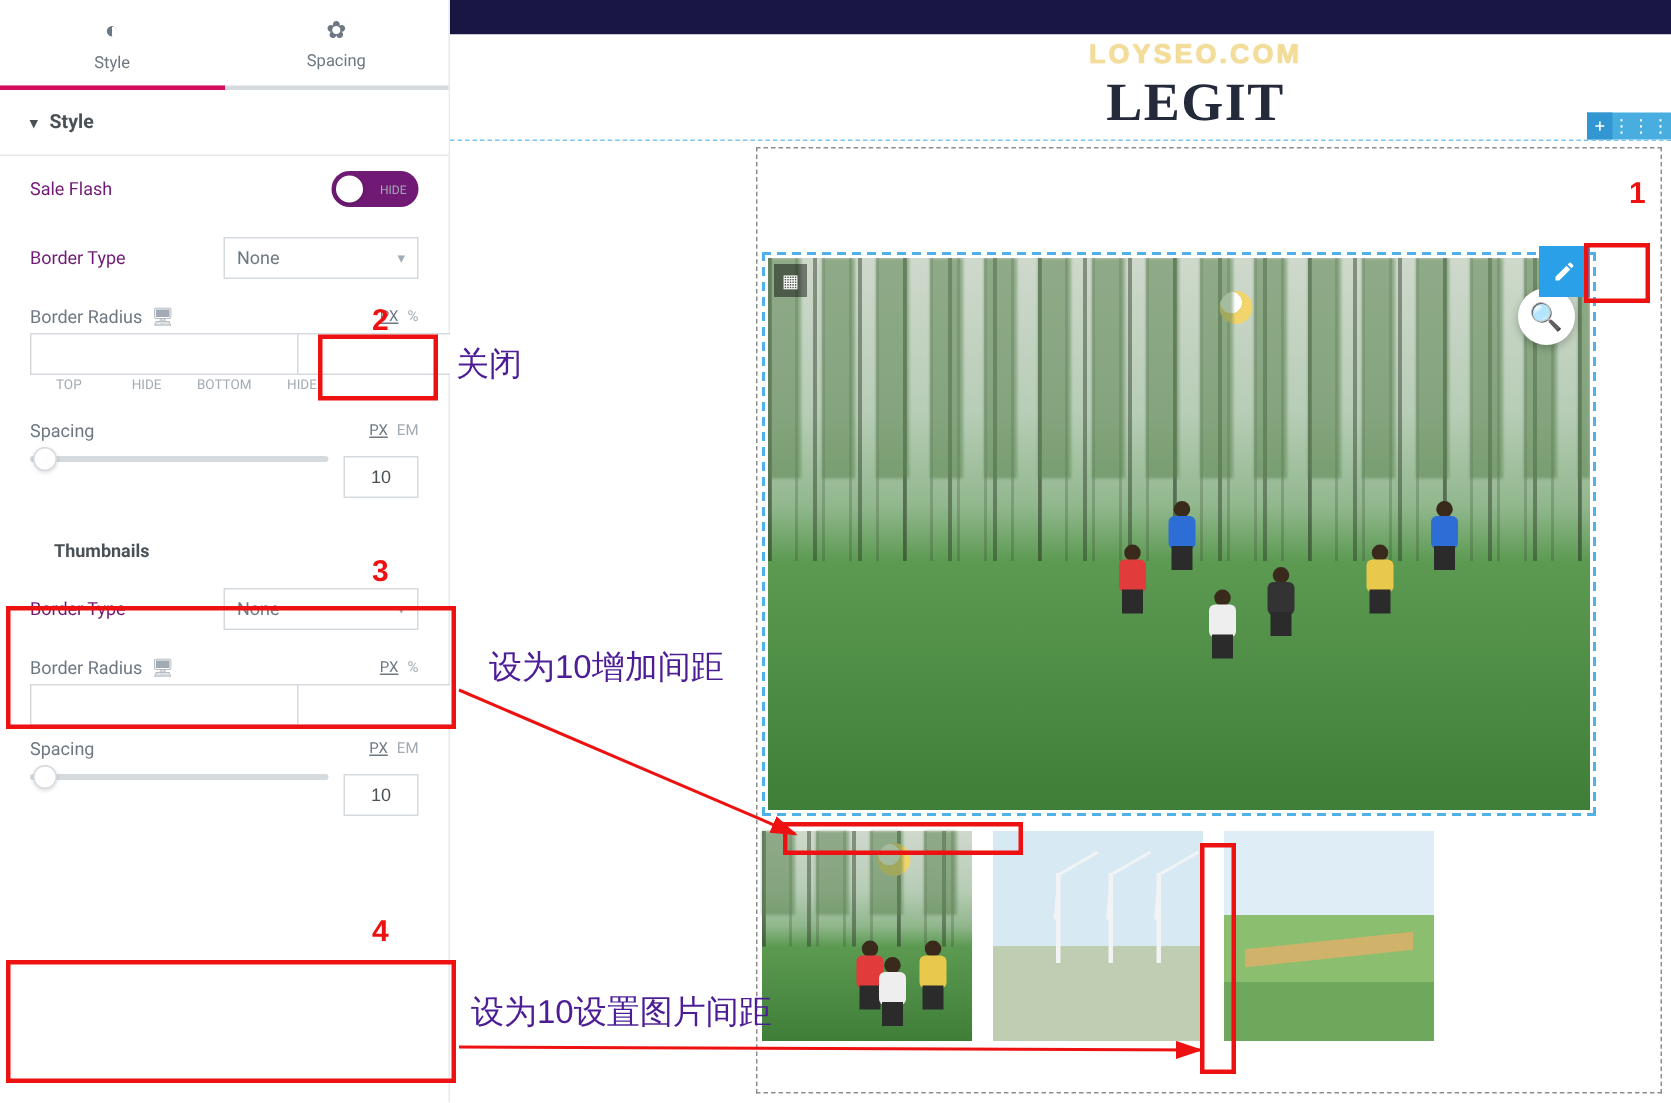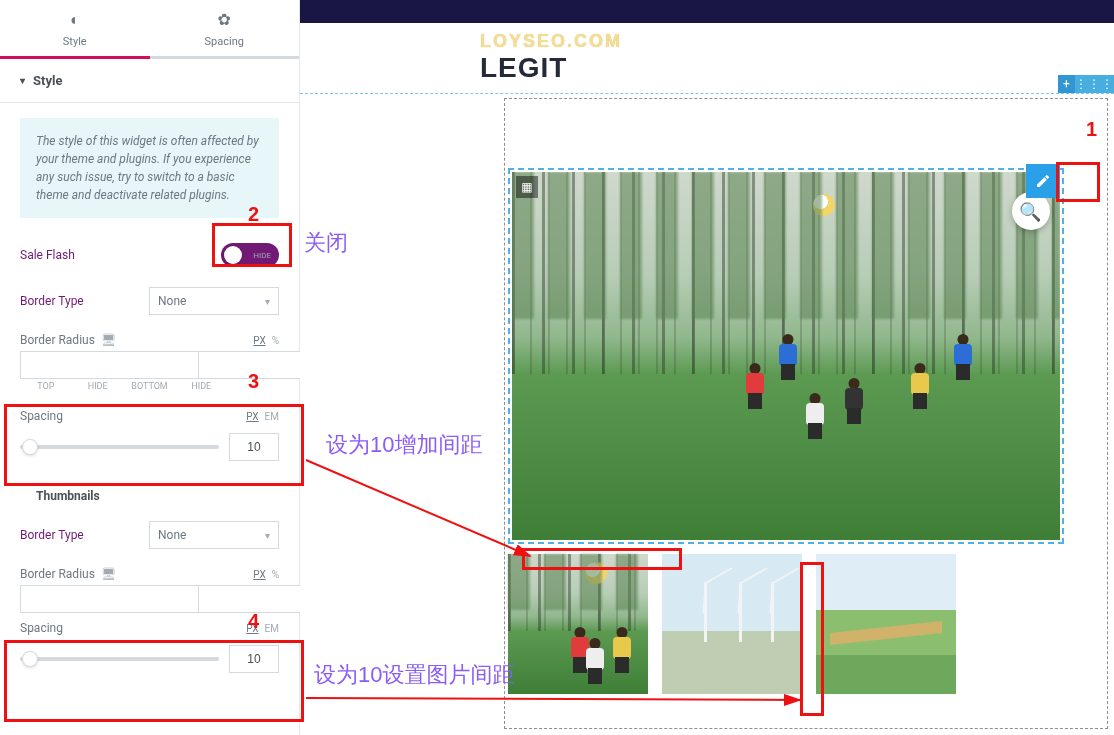--- a/index.html
+++ b/index.html
@@ -24,34 +24,34 @@
 .units { margin-left: auto; display: flex; gap: 6px; font-size: 10px; color: #a2abb3; }
 .units .active-unit { color: #6d7882; text-decoration: underline; text-align: right; }
 .device-icon { font-size: 12px; color: #a2abb3; }
 .radius-inputs { display: flex; padding: 0 20px; }
 .radius-inputs .ri { flex: 1; height: 28px; border: 1px solid #d5dadf; border-right: none; }
 .radius-inputs .ri.link { background: #d5dadf; border-right: 1px solid #d5dadf; display:flex; align-items:center; justify-content:center; color:#6d7882; }
 .radius-labels { display: flex; padding: 2px 20px 10px; font-size: 9px; color: #a2abb3; }
 .radius-labels span { flex: 1; text-align: center; }
 .slider-row { padding: 8px 20px 12px; }
 .slider-head { display: flex; align-items: center; font-size: 12px; color: #6d7882; margin-bottom: 10px; }
-.slider-wrap { display: flex; align-items: center; gap: 10px; }
+.slider-wrap { display: flex; gap: 10px; }
 .slider-track { flex: 1; height: 4px; background: #d5dadf; border-radius: 2px; position: relative; }
 .slider-thumb { position: absolute; left: 5%; top: 50%; transform: translate(-50%, -50%); width: 16px; height: 16px; background: #fff; border: 1px solid #d5dadf; border-radius: 50%; box-shadow: 0 1px 3px rgba(0,0,0,0.15); cursor: grab; }
 .slider-value { width: 50px; height: 28px; border: 1px solid #d5dadf; text-align: center; font-size: 12px; color: #495157; }
 .sub-section-title { padding: 16px 20px 8px; font-weight: 700; color: #495157; font-size: 12px; margin-left: 16px; }
 .mini-tab { position:absolute; left:300px; top:404px; width:12px; height:28px; background:#e0e1e3; border-radius:0 3px 3px 0; }
 
 
 .canvas { flex: 1; position: relative; background: #fff; overflow: hidden; }
 .topbar-dark { position:absolute; top:0; left:0; right:0; height:23px; background:#1a1644; }
 .site-header { position:absolute; top:23px; left:0; right:0; height:52px; background:#fff; display:flex; align-items:center; }
-.brand { position:absolute; left:180px; right:0; pointer-events:none;margin-top:16px; }
+.brand { position:absolute; left:180px; right:0; text-align:center; pointer-events:none;margin-top:16px; }
 .brand .water { font-family: Arial; font-size:18px; font-weight:700; letter-spacing:2px; color:#f3dd99; text-shadow:0 0 1px #d8b84a; }
-.brand .logo { font-family: Liberation Sans, sans-serif; font-size:28px; font-weight:700; color:#242a3a; letter-spacing:1px; }
+.brand .logo { font-family: Liberation Serif, serif; font-size:36px; font-weight:700; color:#242a3a; letter-spacing:1px; }
 .nav { position:absolute; right:10px; display:flex; gap:36px; color:#3a3f4f; font-size:15px; }
 .toolbar-handle { position:absolute; top:75px; right:0; width:56px; height:18px; display:flex; background:#48aee0; }
 .toolbar-handle .plus { width:28px; background:#3296d2; color:#fff; display:flex; align-items:center; justify-content:center; font-size:12px; }
 .toolbar-handle .grip { flex:1; display:flex; align-items:center; justify-content:center; color:#fff; font-size:12px; letter-spacing:1px; }
 .editor-area { position:absolute; top:93px; left:0; right:0; bottom:0; border-top:1px dashed #7ac6ee; }
 .section-outline { position:absolute; left:204px; top:4px; right:6px; bottom:6px; border:1px dashed #8e8e8e; }
 .widget-frame { position:absolute; left:208px; top:74px; right:10px; bottom:10px; }
 .main-img { position:absolute; left:0; top:0; width:556px; height:376px; border:2px dashed #4fb1e8; }
 .main-img .inner { position:absolute; inset:2px; overflow:hidden; }
 .drag-handle { position:absolute; left:6px; top:6px; width:22px; height:22px; background:rgba(0,0,0,0.45); color:#fff; display:flex; align-items:center; justify-content:center; font-size:12px; cursor:grab; }
@@ -86,21 +86,21 @@
 .t-scene2 { width:100%; height:100%; background:linear-gradient(#d7eaf4 0 55%, #bfcdb2 55% 100%); position:relative; }
 .turbine { position:absolute; top:20%; width:3px; height:60px; background:#f1f3f5; }
 .turbine::before, .turbine::after { content:""; position:absolute; top:0; left:50%; width:30px; height:2px; background:#f1f3f5; transform-origin:left center; }
 .turbine::before{ transform:rotate(-30deg);} .turbine::after{ transform:rotate(95deg);}
 .t-scene3 { width:100%; height:100%; background:linear-gradient(#dfeef6 0 40%, #8bbf6f 40% 72%, #6da85c 72% 100%); position:relative;}
 .t-scene3::after{content:"";position:absolute;left:10%;right:10%;top:52%;height:12px;background:#d0b26a;transform:skewY(-6deg);}
 
 
 .hl { position:absolute; border:3px solid #e11; pointer-events:none; }
 .num { position:absolute; color:#e11; font-weight:700; font-size:20px; font-family:Arial; pointer-events:none; }
-.ann-text { position:absolute; color:#8b5cf6; font-size:22px; font-family:"Microsoft YaHei","PingFang SC",sans-serif; pointer-events:none; }
+.ann-text { position:absolute; color:#4c1d95; font-size:22px; font-family:"Microsoft YaHei","PingFang SC",sans-serif; pointer-events:none; }
 svg.ann-lines { position:absolute; inset:0; pointer-events:none; }
 </style>
 </head>
 <body>
 
 <div class="app">
 
   <div class="sidebar">
     <div class="tabs">
       <div class="tab active">
@@ -111,21 +111,20 @@
         <span class="tab-icon">✿</span>
         <span class="tab-label">Spacing</span>
       </div>
     </div>
 
     <div class="section-header">
       <span class="caret">▾</span>
       <span>Style</span>
     </div>
 
-    <div class="notice">The style of this widget is often affected by your theme and plugins. If you experience any such issue, try to switch to a basic theme and deactivate related plugins.</div>
 
     <div class="control-row">
       <div class="control-label">Sale Flash</div>
       <div class="toggle">
         <span>HIDE</span>
       </div>
     </div>
 
     <div class="control-row">
       <div class="control-label">Border Type</div>

